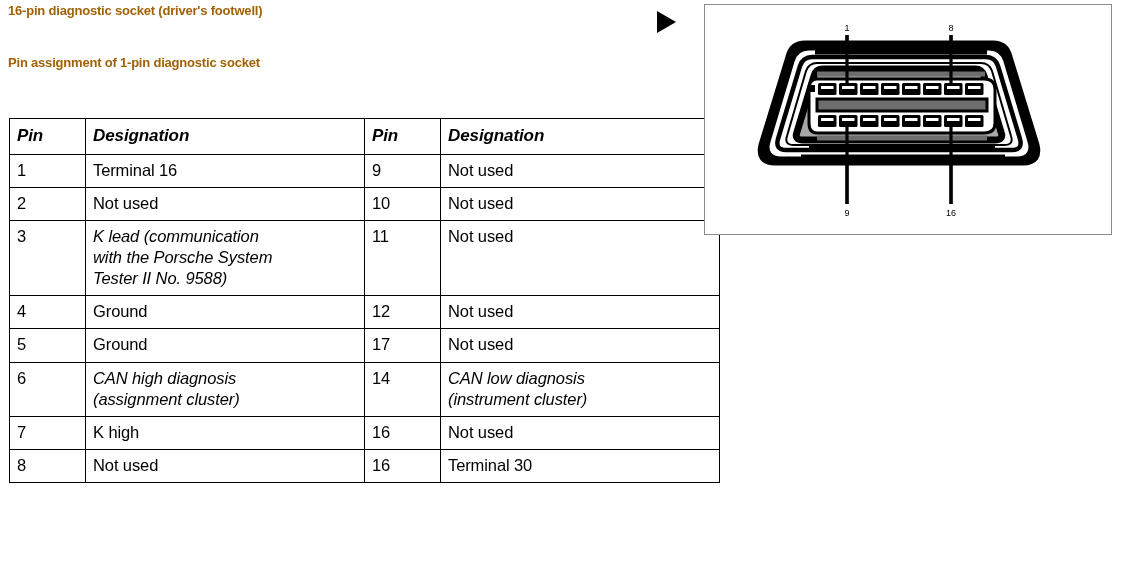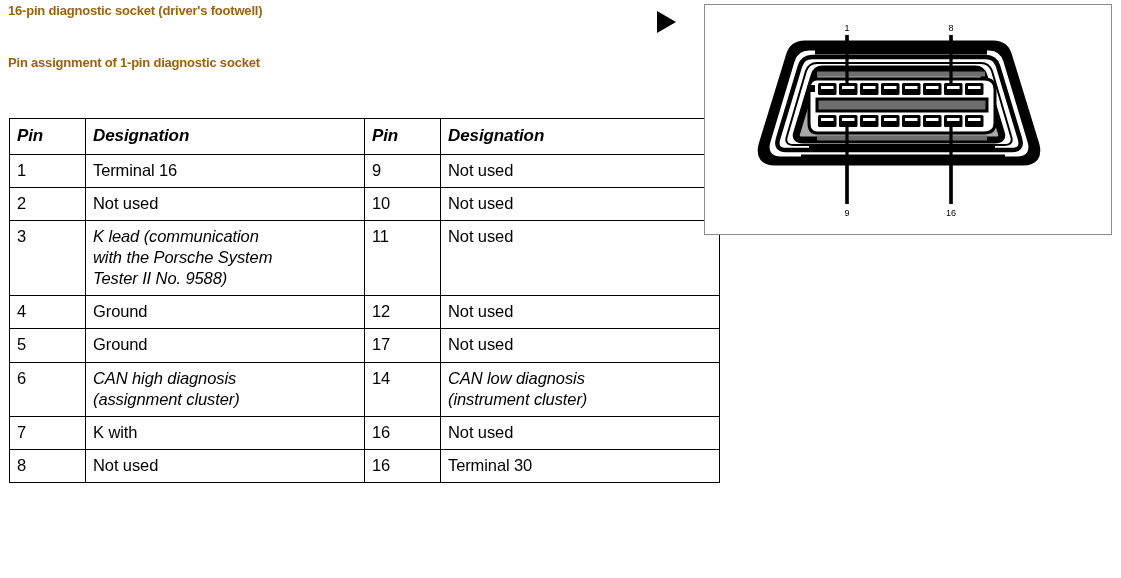--- a/index.html
+++ b/index.html
@@ -146,21 +146,21 @@
     <tr>
       <td>6</td>
       <td class="cell-multiline">CAN high diagnosis
 (assignment cluster)</td>
       <td>14</td>
       <td class="cell-multiline">CAN low diagnosis
 (instrument cluster)</td>
     </tr>
     <tr>
       <td>7</td>
-      <td>K with</td>
+      <td>K high</td>
       <td>16</td>
       <td>Not used</td>
     </tr>
     <tr>
       <td>8</td>
       <td>Not used</td>
       <td>16</td>
       <td>Terminal 30</td>
     </tr>
   </tbody>

